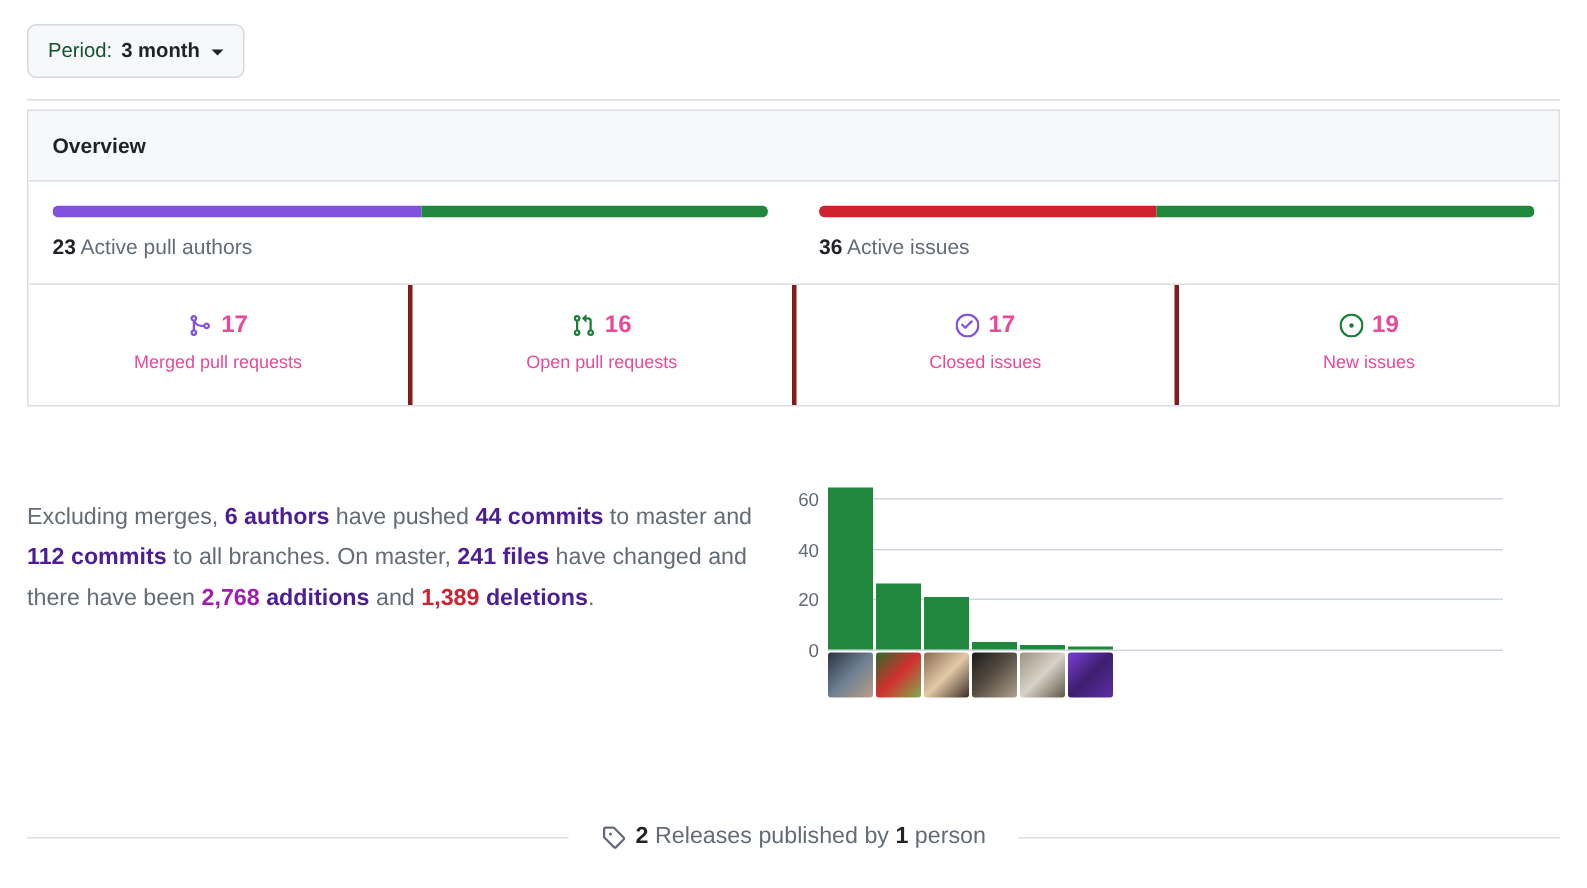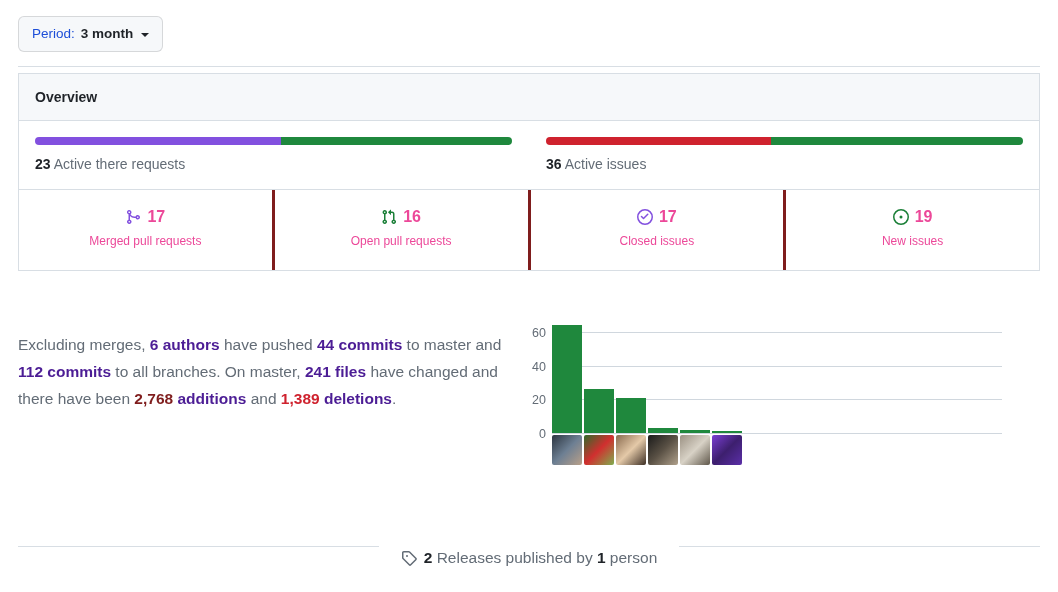--- a/index.html
+++ b/index.html
@@ -47,21 +47,21 @@
     border: 1px solid rgba(31, 35, 40, 0.15);
     border-radius: 6px;
     padding: 7px 13px;
     font-size: 13.5px;
     line-height: 20px;
     color: #1f2328;
     cursor: pointer;
     white-space: nowrap;
   }
   .period-button .pb-label {
-    color: #1d4ed8;
+    color: #14532d;
   }
   .period-button .pb-value {
     font-weight: 600;
     color: #1f2328;
   }
   .caret {
     display: inline-block;
     width: 0;
     height: 0;
     border-left: 4px solid transparent;
@@ -169,21 +169,21 @@
   .commit-summary {
     width: 500px;
     flex: 0 0 500px;
     font-size: 15.5px;
     line-height: 27px;
     color: #636c76;
     padding-top: 8px;
     box-sizing: border-box;
   }
   .commit-summary b { color: #4c1d95; font-weight: 600; }
-  .commit-summary .additions { color: #7f1d1d; font-weight: 600; }
+  .commit-summary .additions { color: #a21caf; font-weight: 600; }
   .commit-summary .deletions { color: #cf222e; font-weight: 600; }
 
   .chart-wrap {
     flex: 1 1 auto;
     position: relative;
     height: 160px;
     padding-left: 4px;
   }
   .chart {
     position: relative;
@@ -253,21 +253,21 @@
     position: relative;
   }
 
   
   .releases {
     position: absolute;
     left: 0;
     right: 0;
     top: 546px;
     display: flex;
-    align-items: flex-start;
+    align-items: center;
     justify-content: center;
     gap: 8px;
     padding: 0 18px;
     box-sizing: border-box;
   }
   .rel-rule {
     flex: 1 1 auto;
     height: 1px;
     background: #d8dee4;
   }
@@ -300,21 +300,21 @@
 
   <div class="overview-card">
     <div class="card-header">Overview</div>
 
     <div class="bars-row">
       <div class="bar-block">
         <div class="progress">
           <div class="seg" id="pr-merged-seg" style="width: 51.5%; background: rgb(130, 80, 223);"></div>
           <div class="seg" id="pr-open-seg" style="width: 48.5%; background: rgb(31, 136, 61);"></div>
         </div>
-        <div class="bar-caption"><b>23</b><span> Active there requests</span></div>
+        <div class="bar-caption"><b>23</b><span> Active pull authors</span></div>
       </div>
       <div class="bar-block">
         <div class="progress">
           <div class="seg" id="iss-closed-seg" style="width: 47.2%; background: rgb(207, 34, 46);"></div>
           <div class="seg" id="iss-new-seg" style="width: 52.8%; background: rgb(31, 136, 61);"></div>
         </div>
         <div class="bar-caption"><b>36</b><span> Active issues</span></div>
       </div>
     </div>
 

